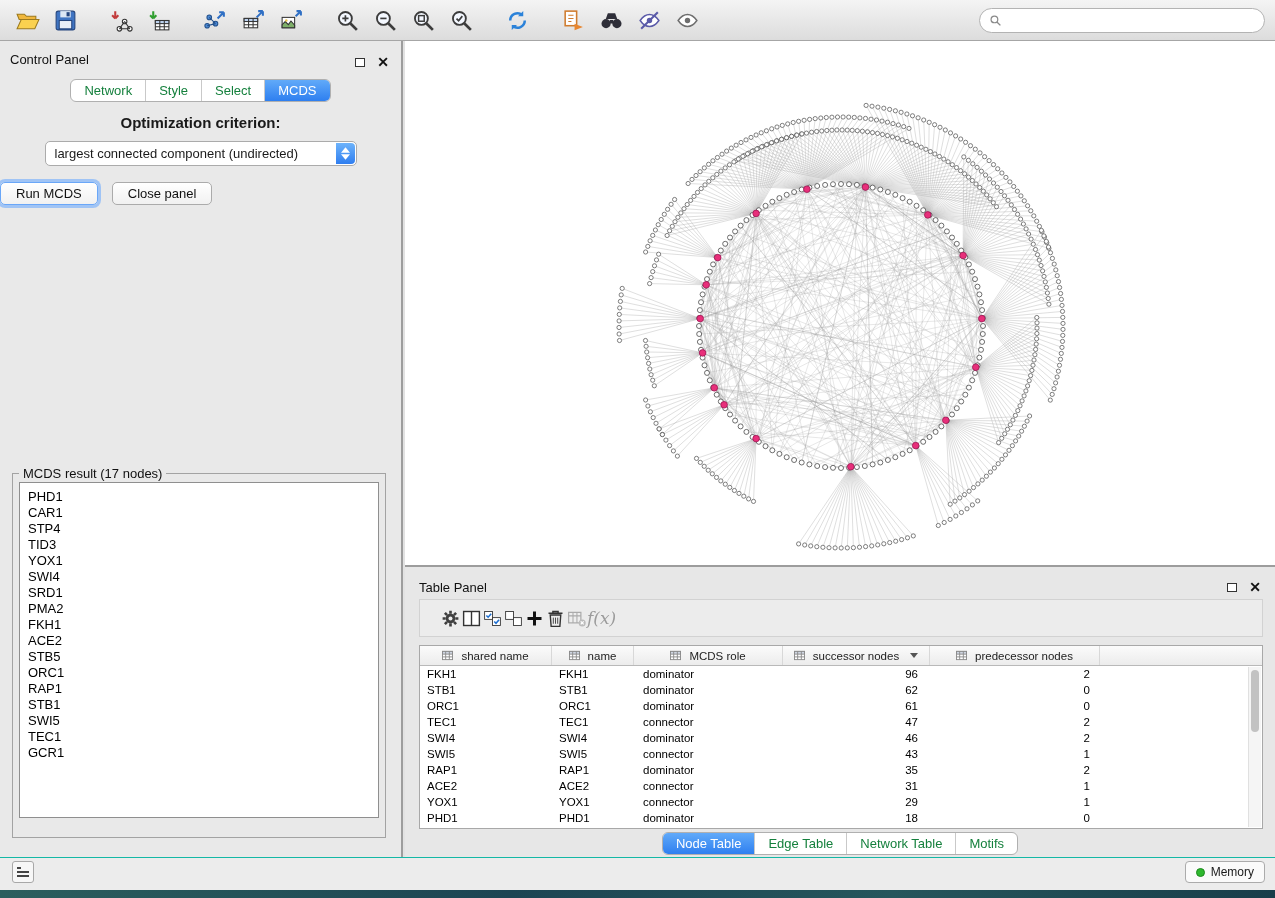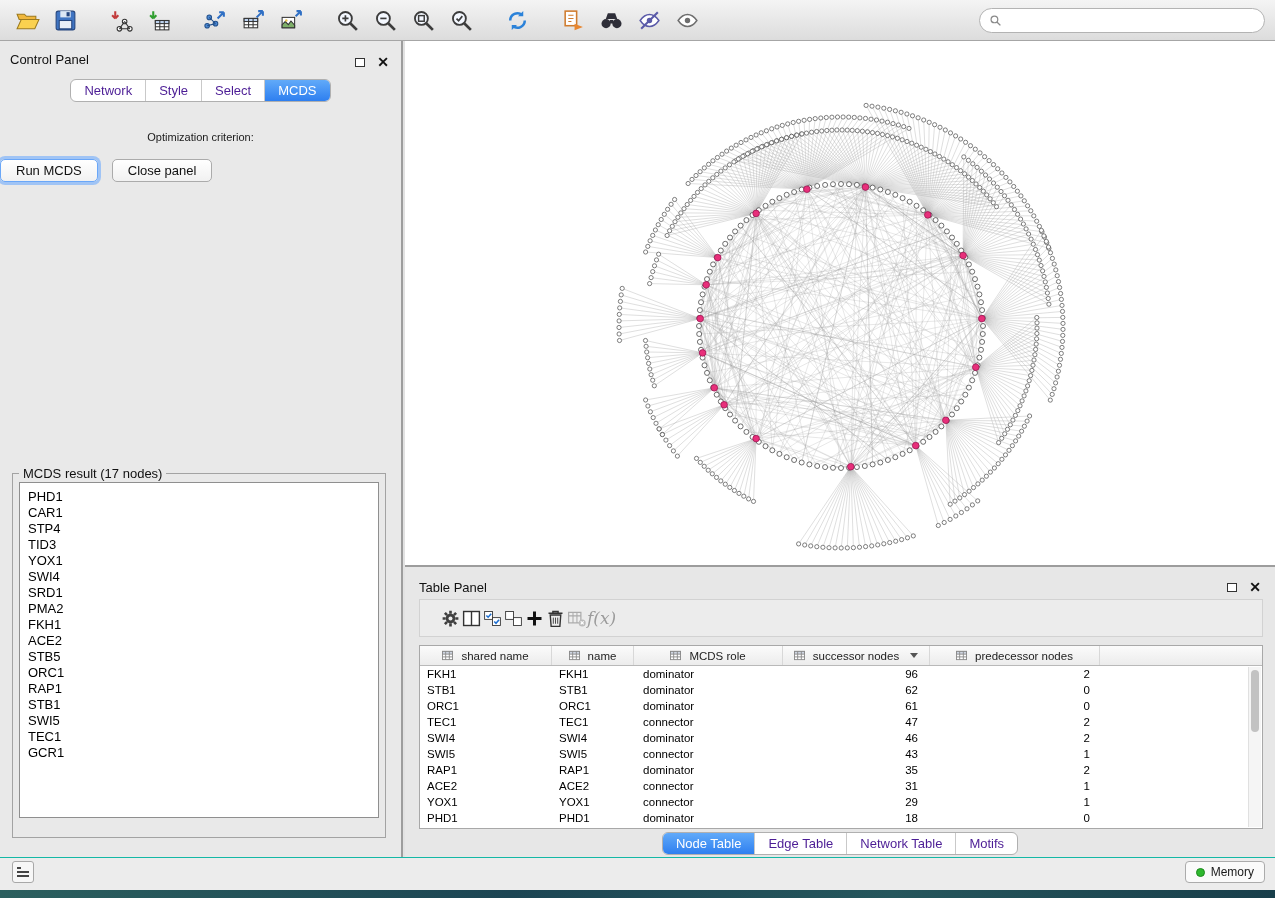--- a/index.html
+++ b/index.html
@@ -20,24 +20,24 @@
   
   #control-panel { position:absolute; left:0; top:41px; width:403px; height:821px;
     background:#e9e9e9; border-right:2px solid #9d9d9d; }
   .panel-header { display:flex; align-items:flex-end; padding:8px 12px 0 10px; height:26px; }
   .panel-title { font-size:13px; color:#111; }
   .panel-header .spacer, .tp-header .spacer { flex:1; }
   .win-min { width:10px; height:9px; border:1.5px solid #333; background:#fff; margin-right:12px; }
   .win-close { font-size:14px; font-weight:bold; color:#111; line-height:10px; }
   .tabrow { text-align:center; margin-top:12px; }
   .segmented { display:inline-flex; background:#fff; border:1px solid #b0b0b0; border-radius:6px; overflow:hidden; vertical-align:middle; }
-  .seg { padding:3px 13px; font-size:13px; color:#4c1d95; border-left:1px solid #c9c9c9; white-space:nowrap; }
+  .seg { padding:3px 13px; font-size:13px; color:#15803d; border-left:1px solid #c9c9c9; white-space:nowrap; }
   .seg:first-child { border-left:none; }
   .seg.active { background:linear-gradient(#61aaf9,#2e7ff0); color:#fff; }
-  .opt-label { text-align:center; margin-top:29px; font-size:11px; }
+  .opt-label { text-align:center; margin-top:12px; font-size:15px;font-weight:bold; }
   .dropdown { position:relative; width:312px; height:25px; margin:10px auto 0; background:#fff;
     border:1px solid #ababab; border-radius:5px; font-size:13px; line-height:23px; padding-left:9px;
     white-space:nowrap; overflow:hidden; }
   .dd-stepper { position:absolute; right:1px; top:1px; bottom:1px; width:19px; border-radius:0 4px 4px 0;
     background:linear-gradient(#6db3fb,#2f7ef0); display:flex; flex-direction:column; align-items:center; justify-content:center; gap:1px; }
   .dd-stepper svg { width:9px; height:6px; }
   .btnrow { display:flex; justify-content:flex-start; gap:14px; margin-top:16px; }
   .mac-btn { background:linear-gradient(#ffffff,#f1f1f1); border:1px solid #ababab; border-radius:5px;
     padding:3px 15px; font-size:13px; font-family:"Liberation Sans",sans-serif; color:#111; }
   .mac-btn.focused { border-color:#6aa7f8; box-shadow:0 0 0 3px rgba(100,165,255,.55); }
@@ -247,20 +247,31 @@
   </div>
   <div class="tabrow">
     <div class="segmented">
       <div class="seg">Network</div>
       <div class="seg">Style</div>
       <div class="seg">Select</div>
       <div class="seg active">MCDS</div>
     </div>
   </div>
   <div class="opt-label">Optimization criterion:</div>
+  <div class="dropdown">
+    <span>largest connected component (undirected)</span>
+    <span class="dd-stepper">
+      <svg viewBox="0 0 10 6">
+          <path d="M5 0L10 6H0z" fill="#fff"></path>
+        </svg>
+      <svg viewBox="0 0 10 6">
+          <path d="M5 6L0 0h10z" fill="#fff"></path>
+        </svg>
+    </span>
+  </div>
   <div class="btnrow">
     <button class="mac-btn focused">Run MCDS</button>
     <button class="mac-btn">Close panel</button>
   </div>
   <fieldset id="mcds-group">
     <legend>MCDS result (17 nodes)</legend>
     <div id="mcds-list">
         <div class="mcds-item">PHD1</div>
         <div class="mcds-item">CAR1</div>
         <div class="mcds-item">STP4</div>

